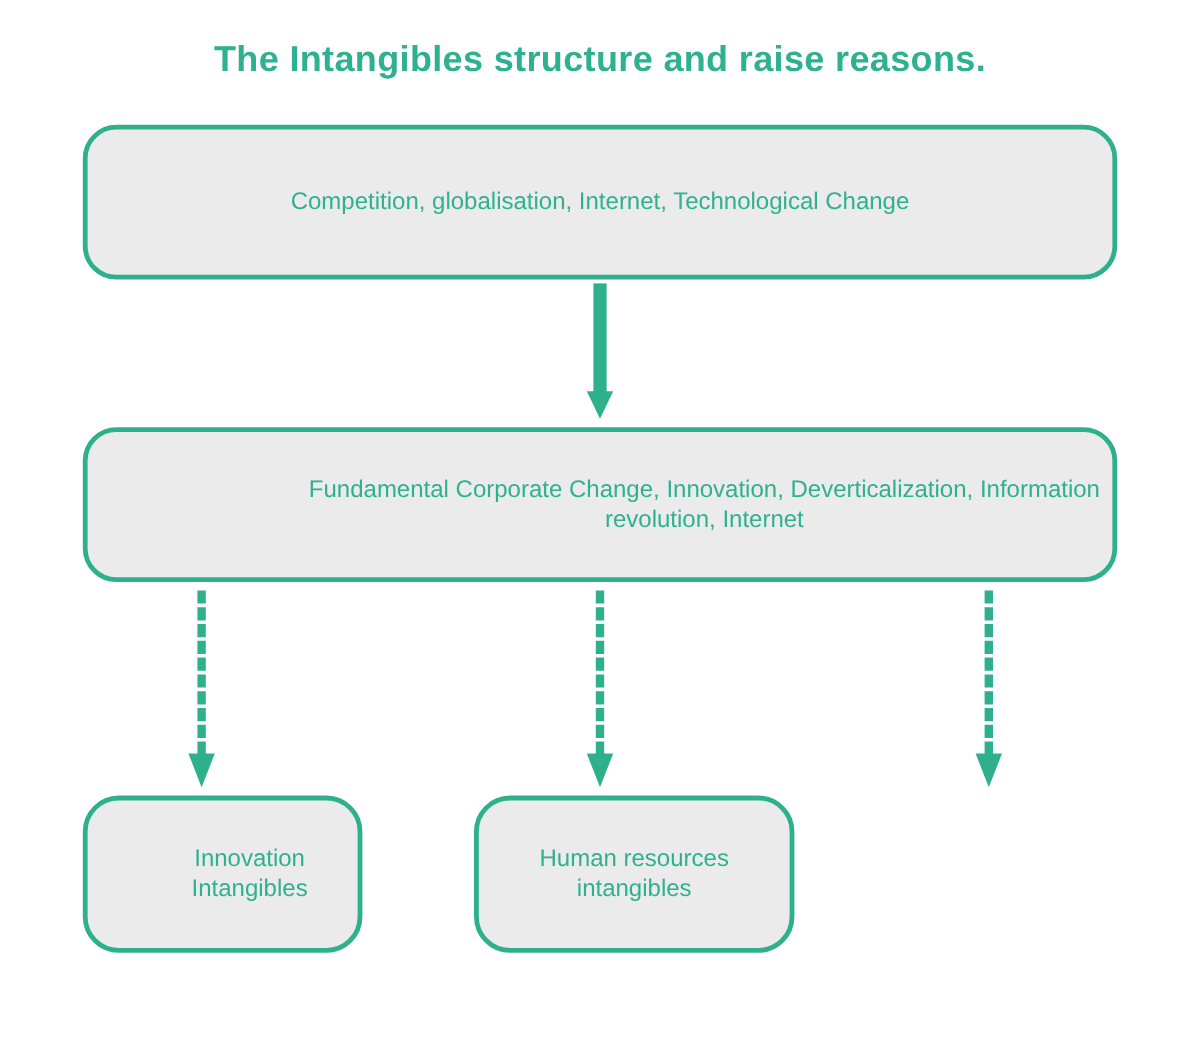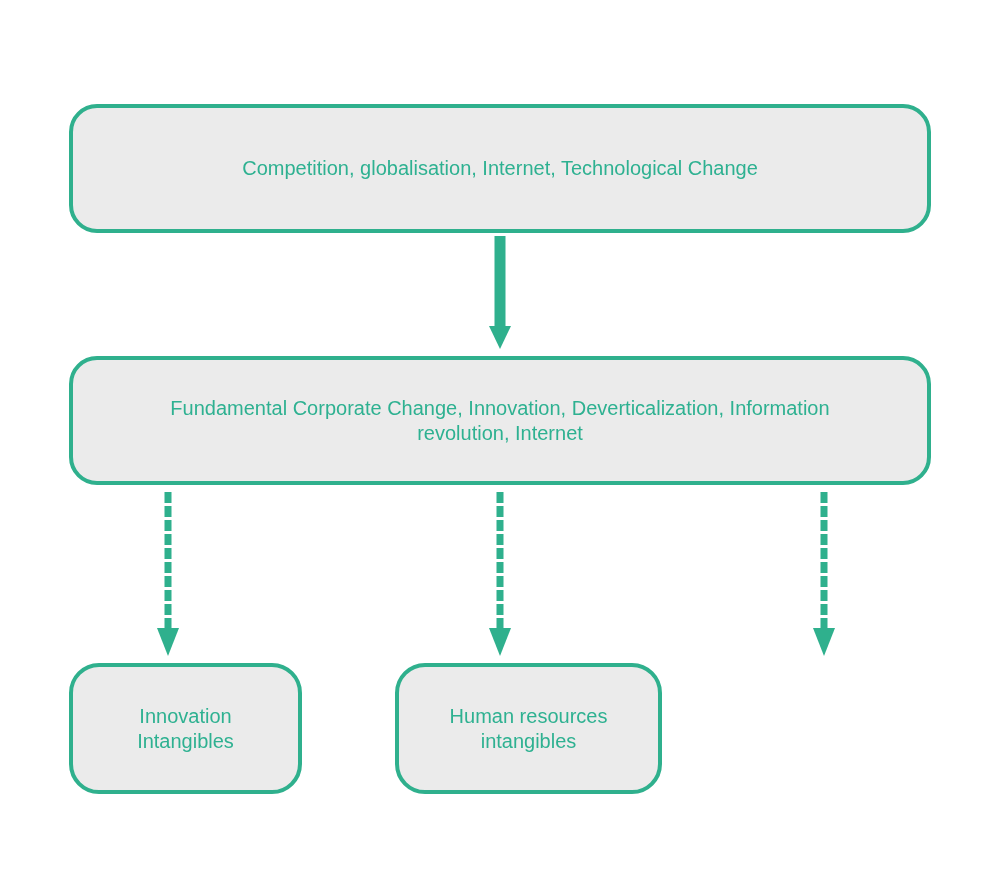--- a/index.html
+++ b/index.html
@@ -44,45 +44,46 @@
   .box-label {
     text-align: center;
     color: var(--accent-text);
     font-size: 20px;
     font-weight: 500;
     line-height: 1.22;
   }
 
   .box.wide { left: 69px; width: 862px; height: 129px; border-radius: 28px; }
   #top-box    { top: 104px; }
-  #middle-box { top: 356px; }
+  #middle-box { top: 356px; justify-content: flex-end; }
   #top-box .box-label    { width: 800px; }
   #middle-box .box-label { width: 680px; }
 
   .box.small { top: 663px; height: 131px; border-radius: 30px; }
-  #bottom-box-0 { left: 69px;  width: 233px; }
+  #bottom-box-0 { left: 69px;  width: 233px; justify-content: flex-end; }
   #bottom-box-1 { left: 395px; width: 267px; }
   #bottom-box-2 { left: 710px; width: 228px; }
   .box.small .box-label { width: 180px; }
 
   .arrow {
     position: absolute;
     color: var(--accent);
     display: block;
   }
   #solid-arrow { left: 489px; top: 236px; }
   #dashed-arrow-0 { left: 156px; top: 490px; }
   #dashed-arrow-1 { left: 488px; top: 490px; }
   #dashed-arrow-2 { left: 812px; top: 490px; }
 </style>
 </head>
 <body>
 
 <div class="canvas">
 
+  <h1 class="title">The Intangibles structure and raise reasons.</h1>
 
   <div class="box wide" id="top-box">
     <div class="box-label">Competition, globalisation, Internet, Technological Change</div>
   </div>
 
   <svg class="arrow" id="solid-arrow" width="22" height="114" viewBox="0 0 22 114" aria-hidden="true">
     <rect x="5.5" y="0" width="11" height="92" fill="currentColor"></rect>
     <polygon points="0,90 22,90 11,113" fill="currentColor"></polygon>
   </svg>
 

